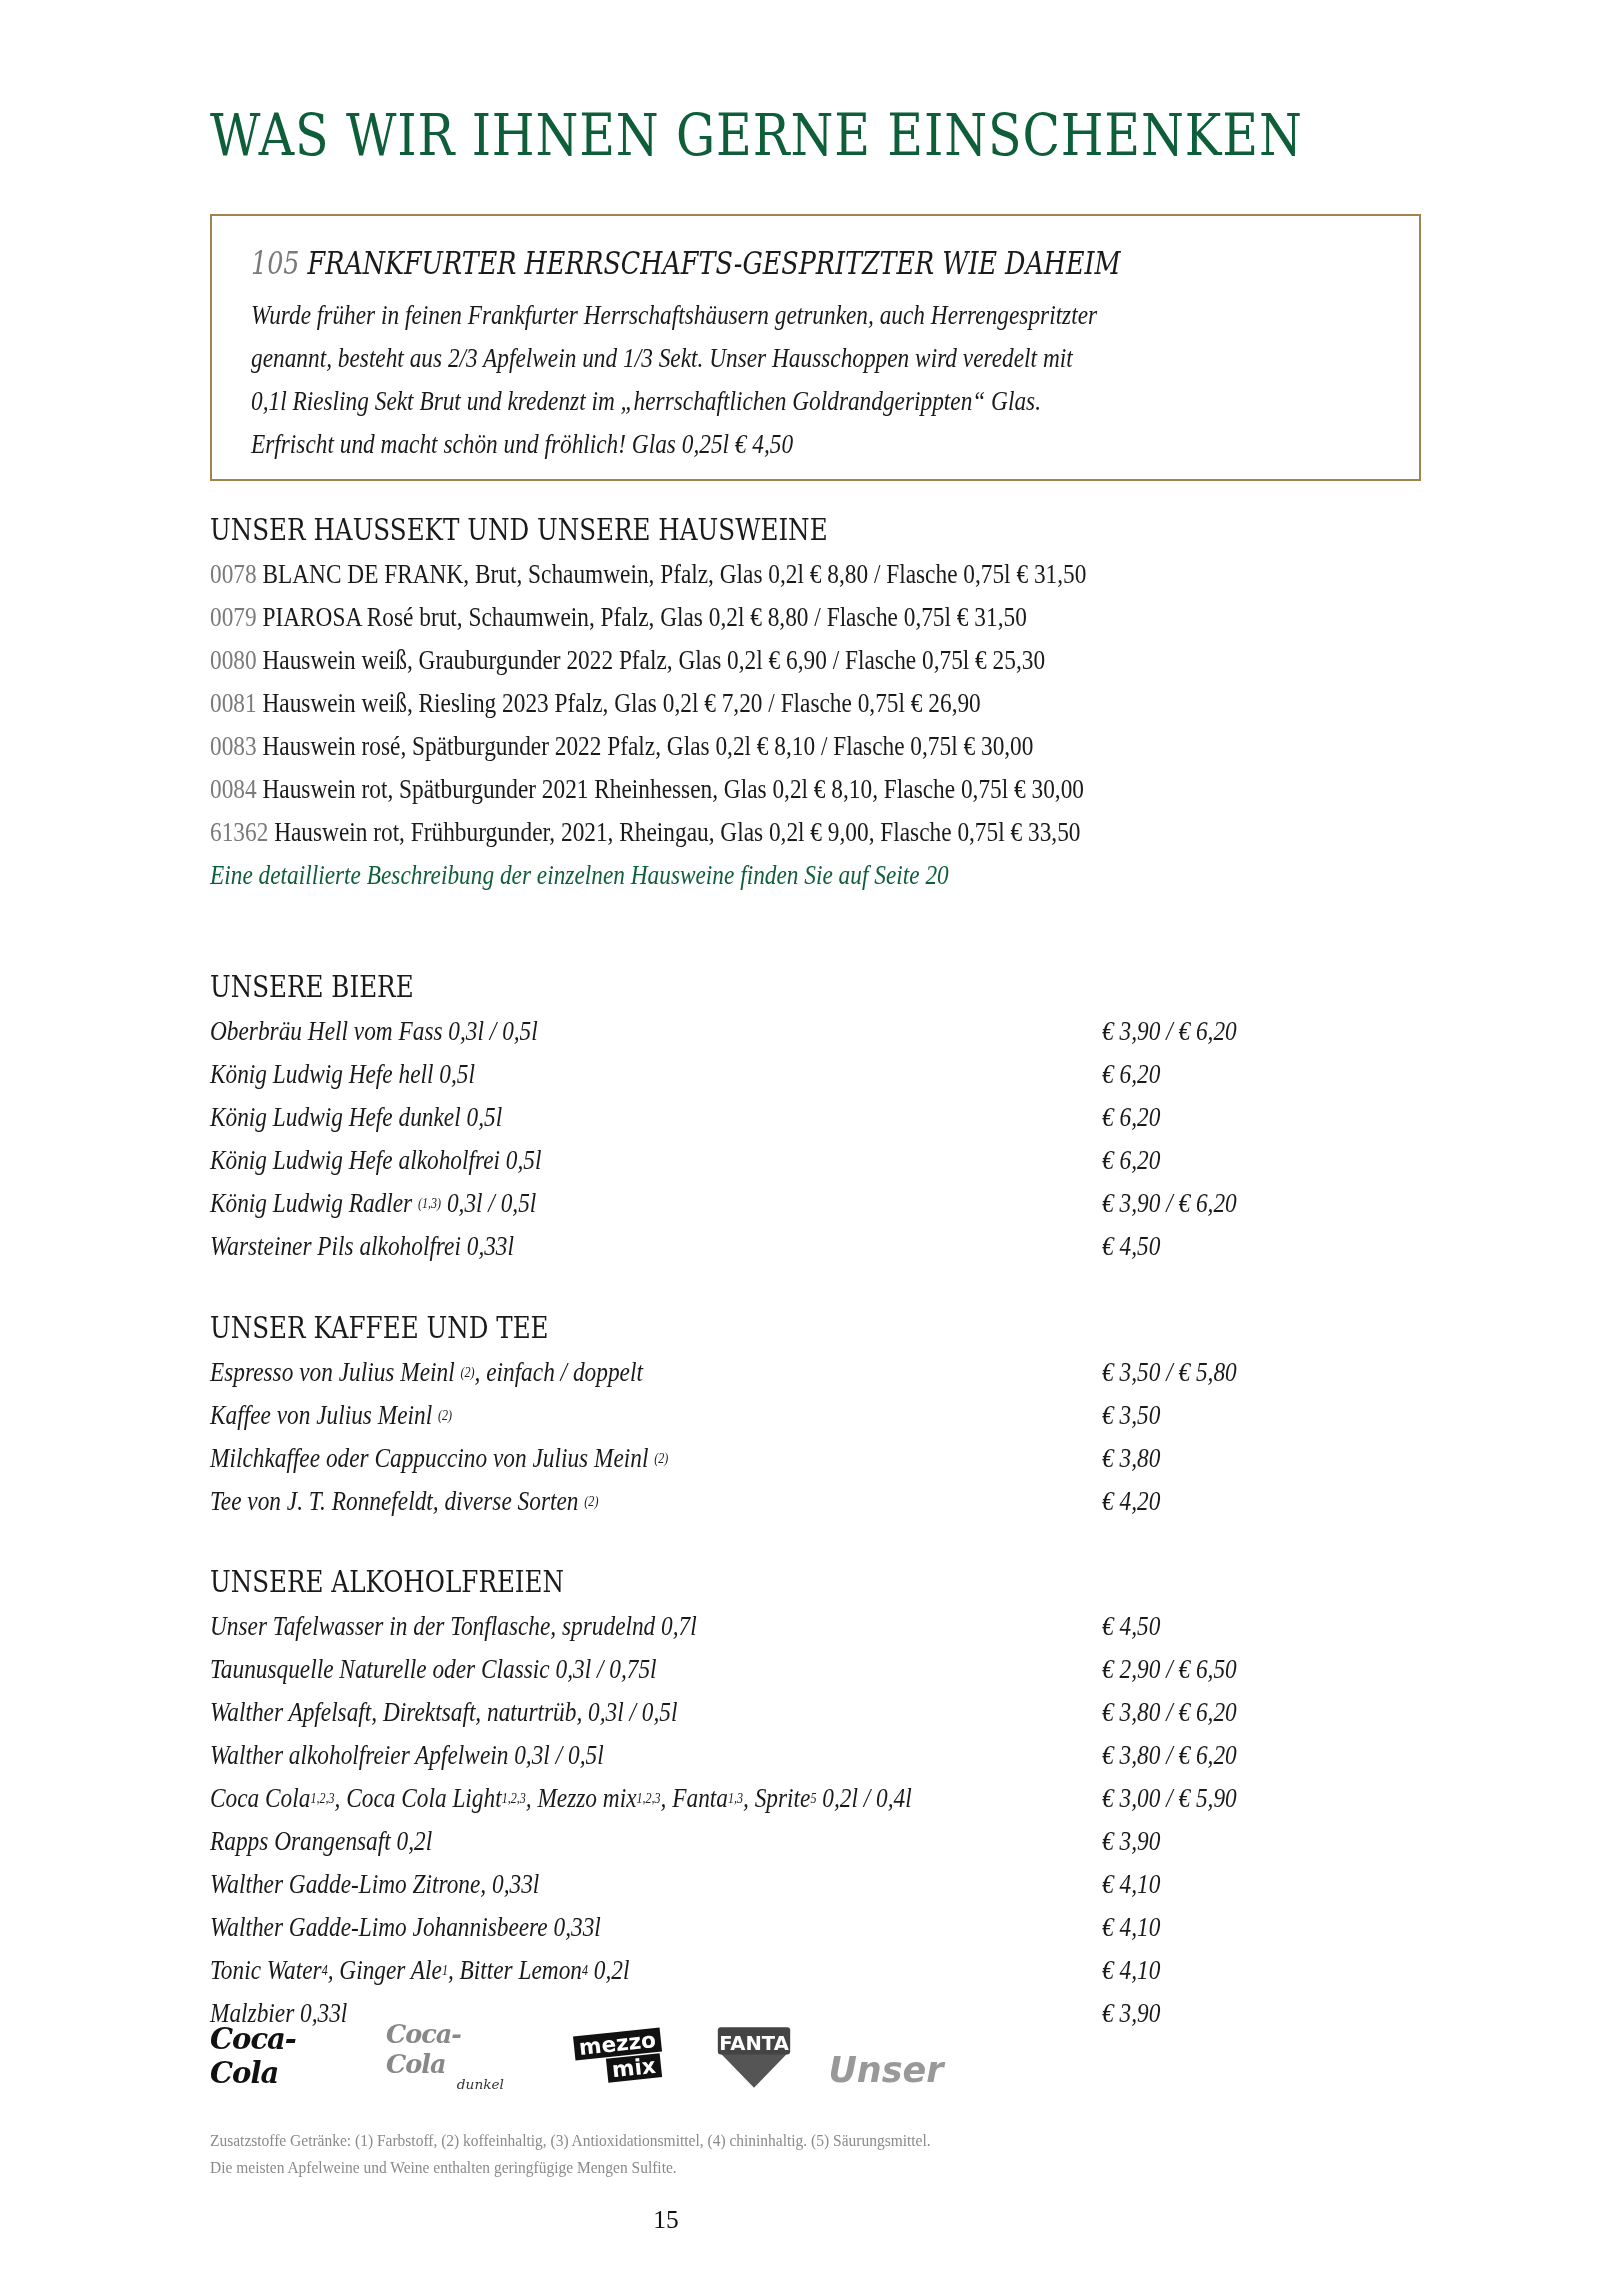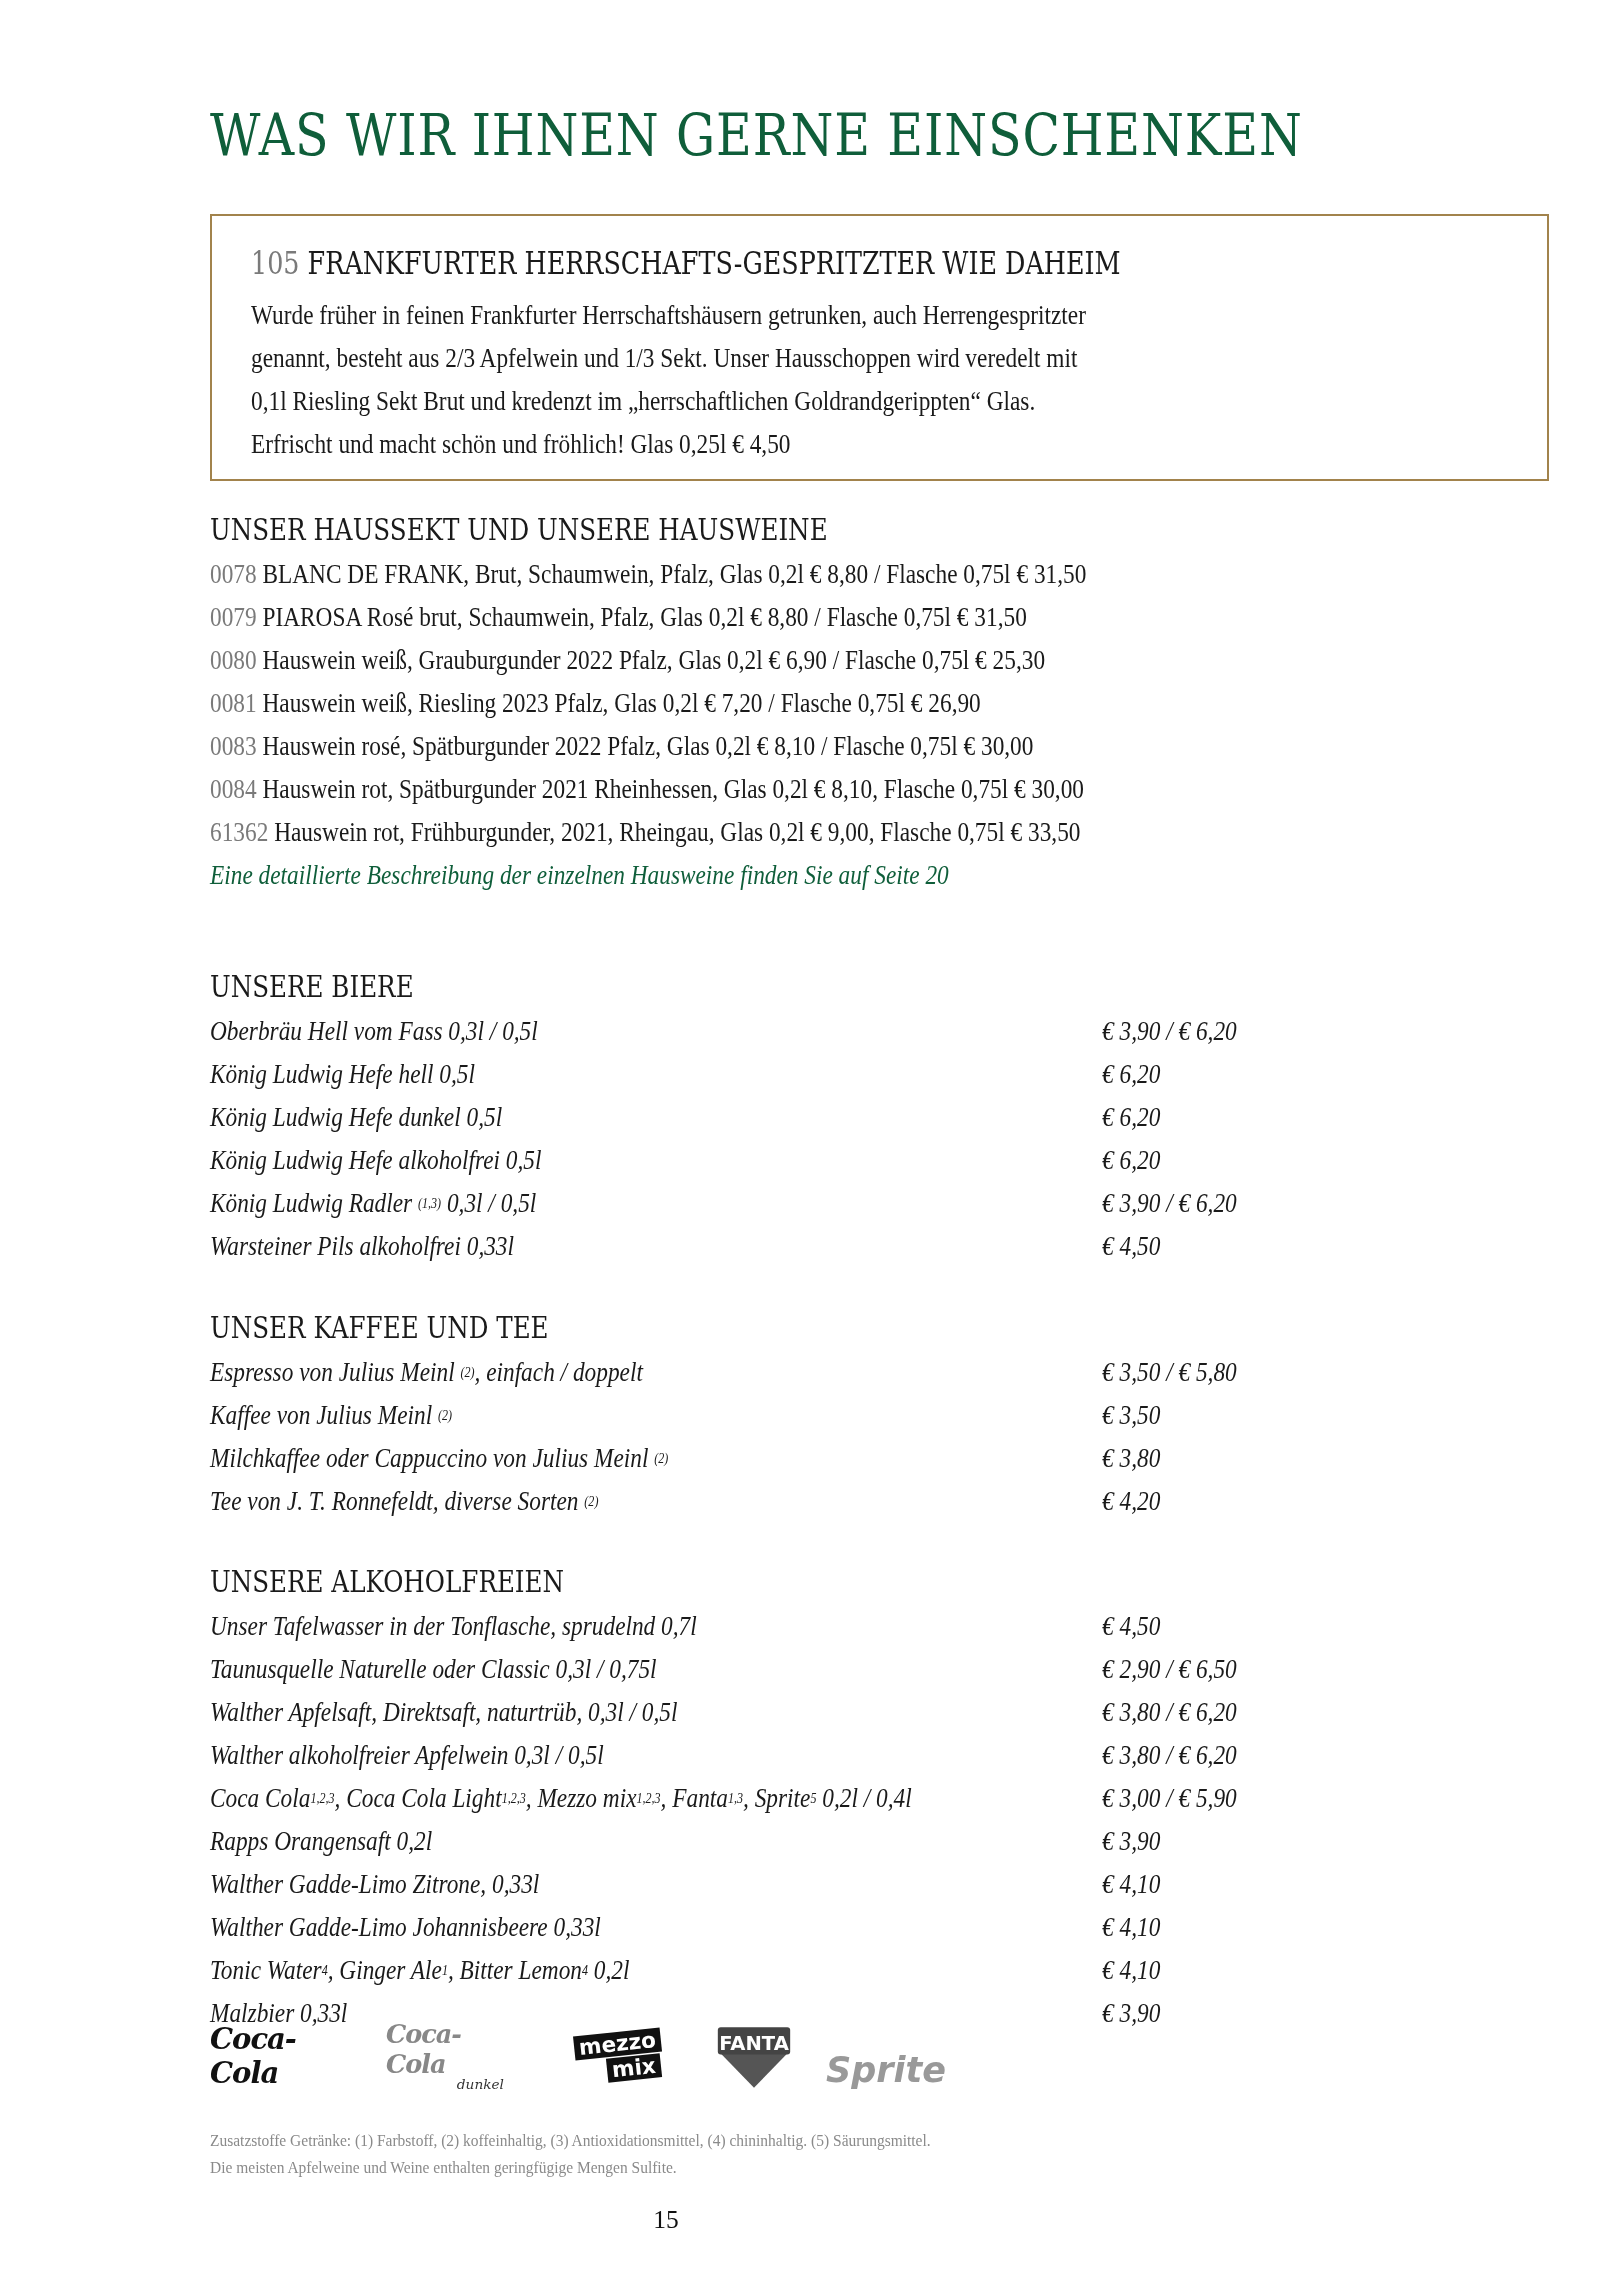--- a/index.html
+++ b/index.html
@@ -2,22 +2,22 @@
 <html><head>
 <meta charset="utf-8">
 <style>
   html, body { margin: 0; padding: 0; background: #ffffff; }
   body { width: 1621px; height: 2293px; position: relative; overflow: hidden;
          font-family: "Liberation Serif", "DejaVu Serif", serif; color: #1a1a1a; }
   .page-title { position: absolute; left: 210px; top: 102px; margin: 0;
                 font-family: "DejaVu Serif", serif; font-weight: normal;
                 font-size: 57px; letter-spacing: 1px; color: #0f5e3a;
                 transform: scaleX(0.86); transform-origin: left top; white-space: nowrap; }
-  .feature-box { position: absolute; left: 210px; top: 214px; width: 1339px; height: 267px;
-                 box-sizing: border-box; border: 2.9px solid #a2834c; }
+  .feature-box { position: absolute; left: 210px; top: 214px; width: 1211px; height: 267px;
+                 box-sizing: border-box; border: 2.9px solid #a2834c; font-style: italic; }
   .feature-head { position: absolute; left: 39px; top: 29px; font-size: 31px; white-space: nowrap;
                   font-family: "DejaVu Serif", serif; transform: scaleX(0.82); transform-origin: left top; }
   .num { color: #7a7a7a; }
   .feature-body { position: absolute; left: 39px; top: 78px; width: 1372px; font-size: 26.5px; line-height: 43px;
                   transform: scaleX(0.88); transform-origin: left top; }
   .feature-body div { white-space: nowrap; }
   .section { position: absolute; left: 210px; width: 1215px; }
   .sec-title { font-family: "DejaVu Serif", serif; font-size: 30px; font-weight: normal; margin: 0;
                white-space: nowrap; transform: scaleX(0.82); transform-origin: left top; height: 43px; line-height: 39px; }
   .row { position: relative; height: 43px; line-height: 43px; font-size: 26.5px; white-space: nowrap; font-style: italic; }
@@ -185,21 +185,21 @@
     <span>mix</span>
   </div>
   <div class="logo logo-fanta">
     <svg viewBox="0 0 90 68">
       <polygon points="10,30 80,30 45,66" fill="#555"></polygon>
       <rect x="8" y="4" width="74" height="28" fill="#444" rx="3"></rect>
       <text x="45" y="27" text-anchor="middle" font-family="DejaVu Sans, sans-serif" font-weight="bold" font-size="20" fill="#fff">FANTA</text>
     </svg>
   </div>
   <div class="logo logo-sprite">
-    <span>Sprite</span>
+    <span>Unser</span>
   </div>
 </div>
 
 <div class="footnotes">
   <div>Zusatzstoffe Getränke: (1) Farbstoff, (2) koffeinhaltig, (3) Antioxidationsmittel, (4) chininhaltig. (5) Säurungsmittel.</div>
   <div>Die meisten Apfelweine und Weine enthalten geringfügige Mengen Sulfite.</div>
 </div>
 
 <div class="page-number">15</div>
 

